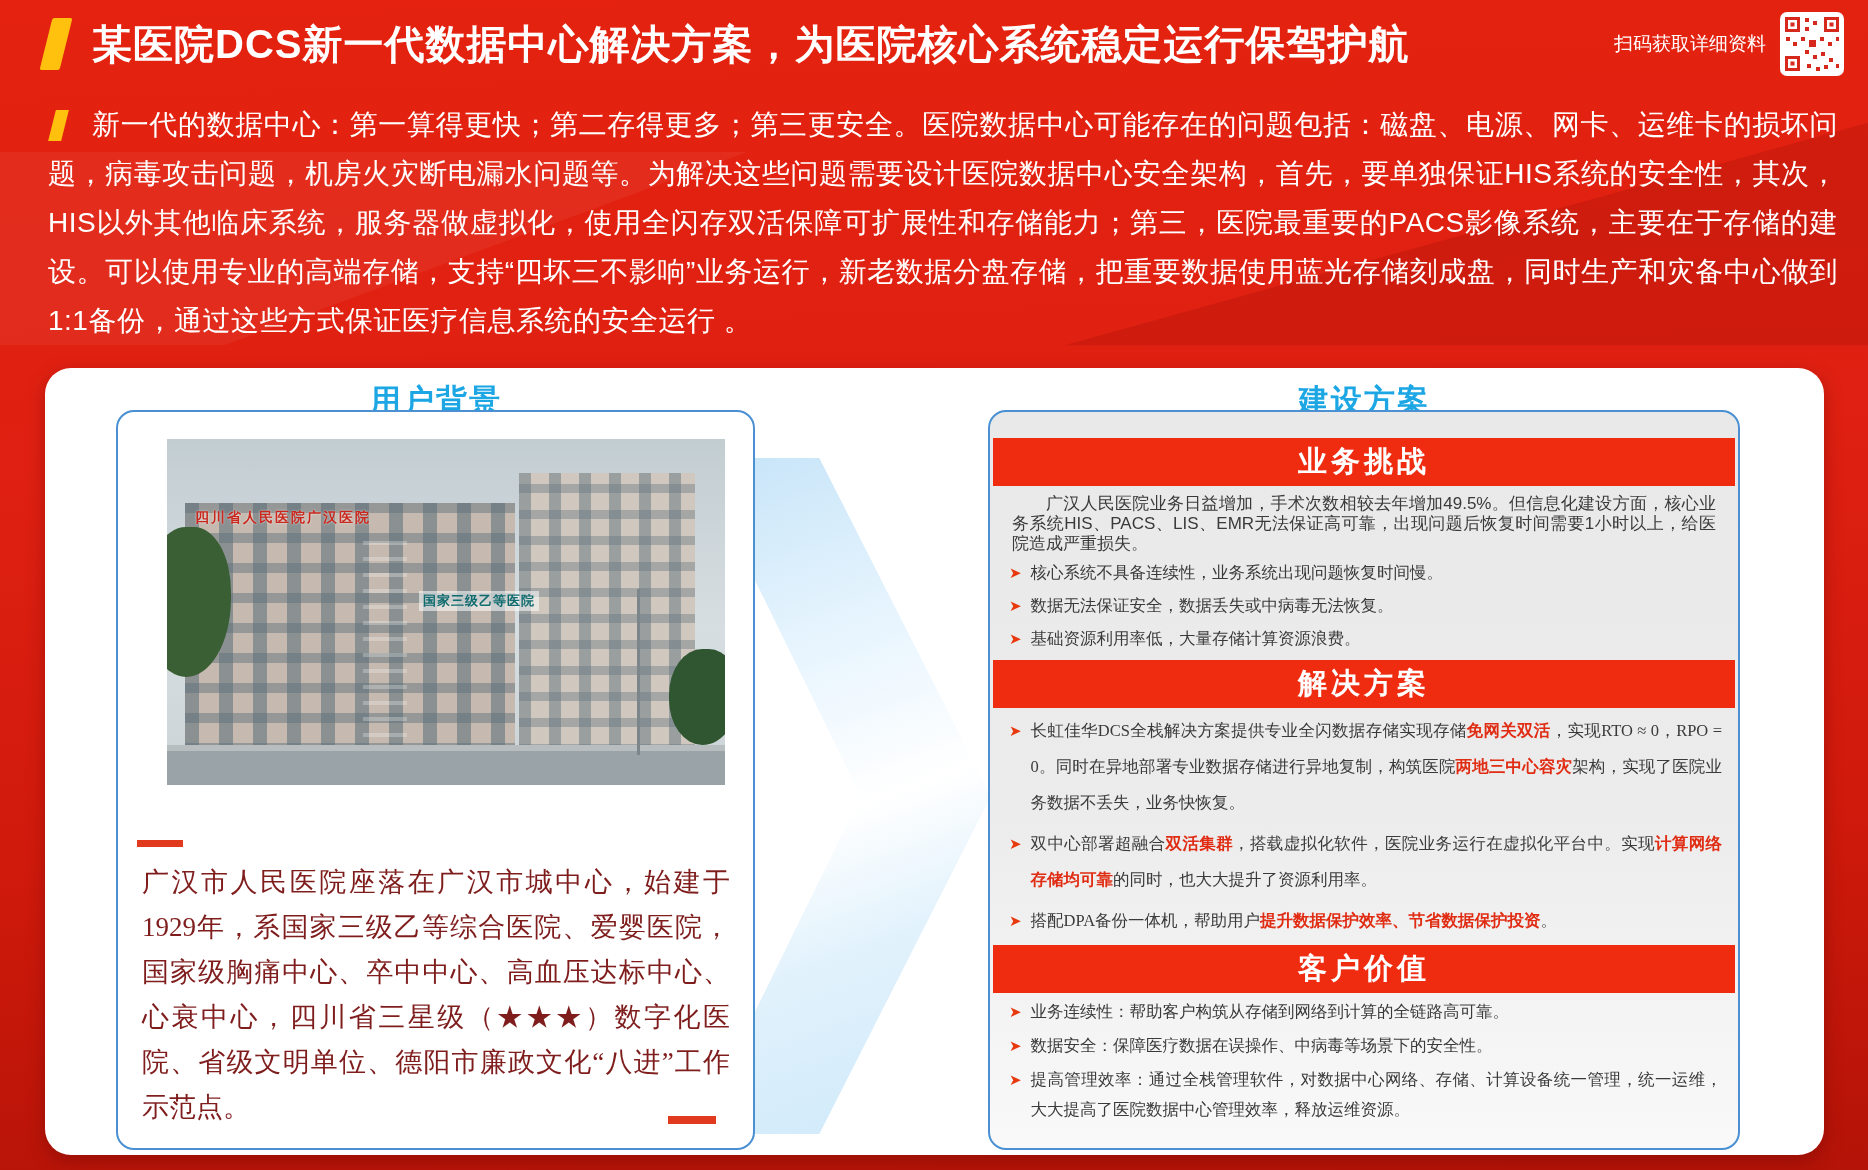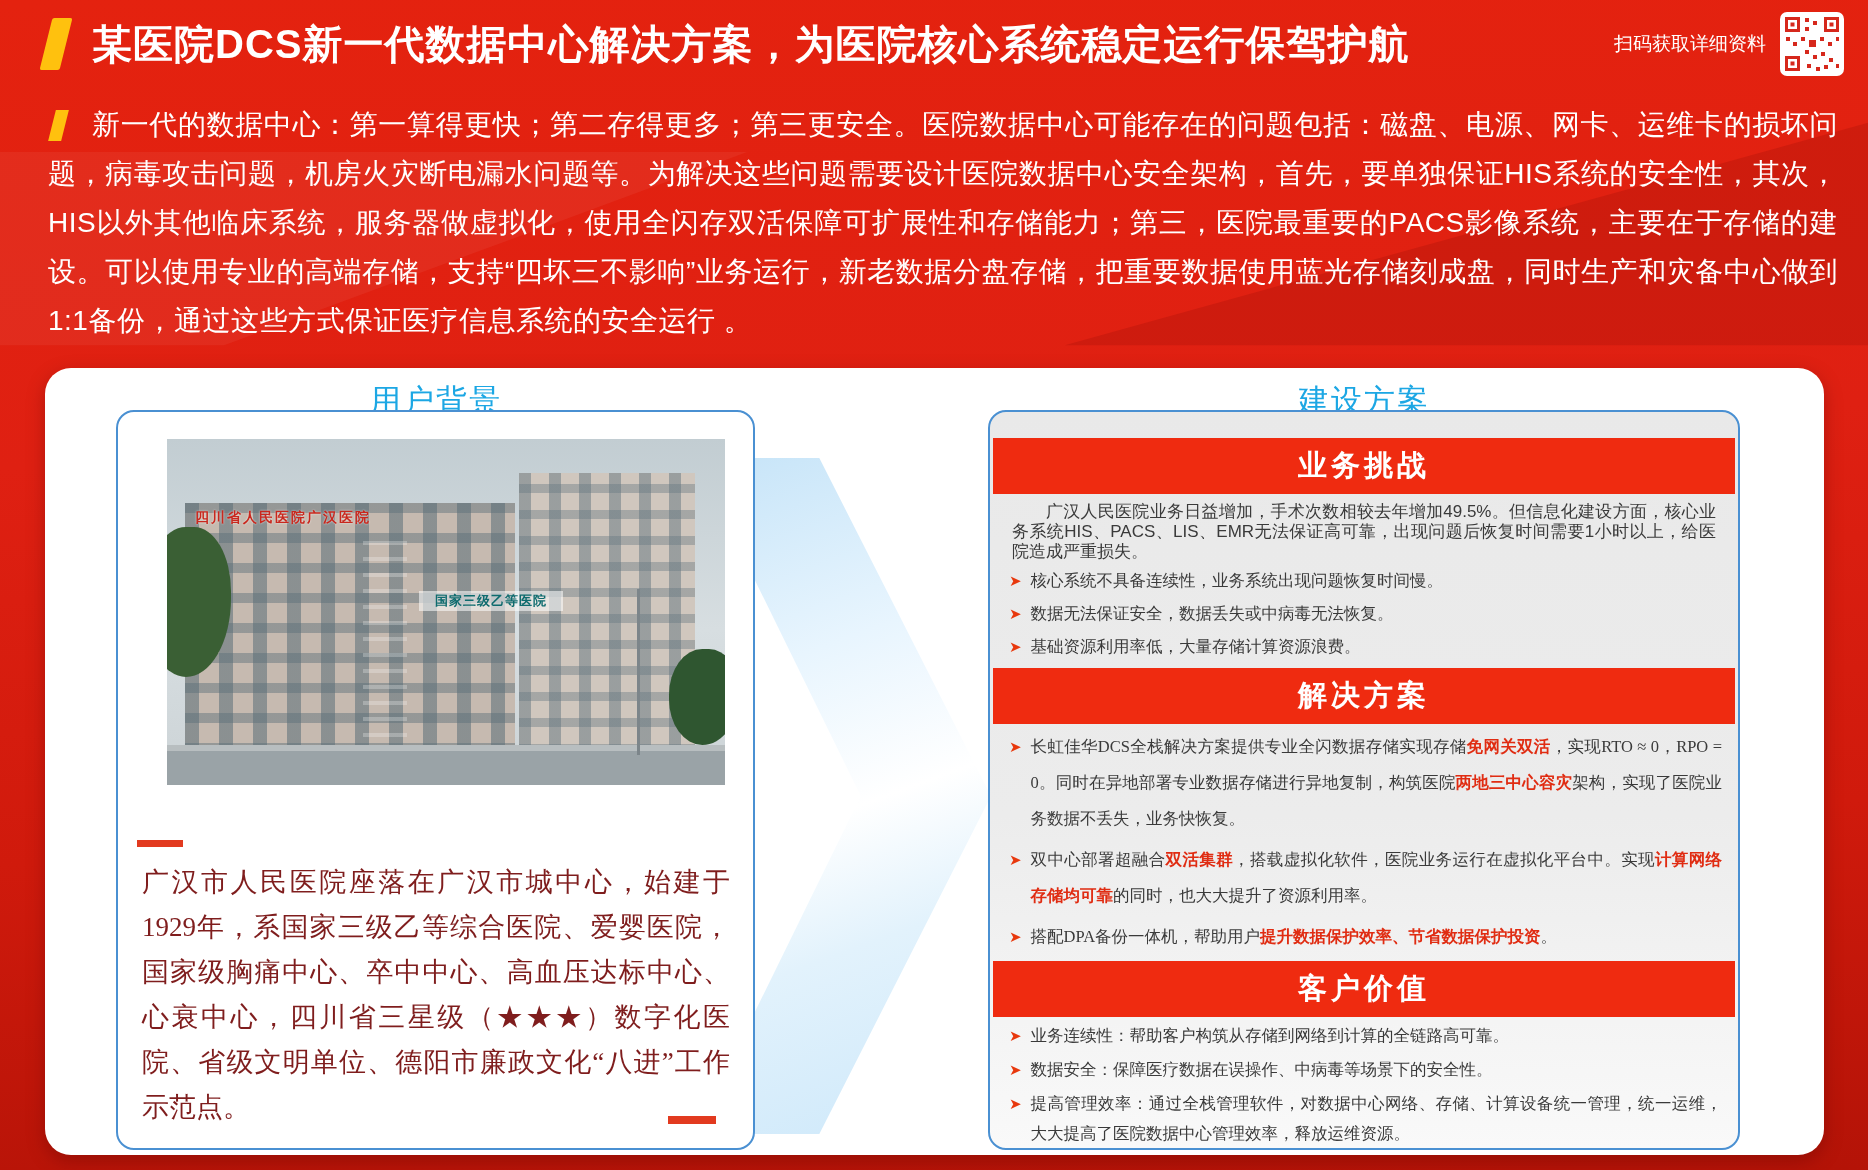--- a/index.html
+++ b/index.html
@@ -30,55 +30,55 @@
         box-shadow:0 6px 18px rgba(90,5,0,.35);}
 
   .arrow{position:absolute;left:650px;top:90px;width:296px;height:676px;
          background:linear-gradient(160deg,#c6e4f8 0%,#e8f5fe 30%,#ffffff 52%,#e2f2fc 70%,#cde8fa 100%);
          clip-path:polygon(0 0,42% 0,100% 50%,42% 100%,0 100%,56% 50%);}
 
   .panel{position:absolute;top:42px;height:740px;border:2px solid #4a90d2;border-radius:18px;box-sizing:border-box;}
   .panel-left{left:71px;width:639px;background:#ffffff;}
   .panel-right{left:943px;width:752px;background:linear-gradient(180deg,#e9e9e9 0%,#ececec 55%,#f9f9f9 100%);overflow:hidden;}
   .panel-title{position:absolute;top:14px;transform:translateX(-50%);background:#fff;padding:0 16px;
-               color:#1ca7e4;font-size:31px;font-weight:normal;letter-spacing:2px;white-space:nowrap;line-height:38px;}
+               color:#1ca7e4;font-size:31px;font-weight:bold;letter-spacing:2px;white-space:nowrap;line-height:38px;}
   .title-left{left:391px;}
   .title-right{left:1319px;}
 
   
   .photo{position:absolute;left:49px;top:27px;width:558px;height:346px;overflow:hidden;
          background:linear-gradient(#c2cdd2,#d7dee1 55%,#ccd3d6);}
   .ph-bld-main{position:absolute;left:18px;top:64px;width:330px;height:250px;background:#c6bab0;
       background-image:repeating-linear-gradient(90deg,rgba(90,110,120,.55) 0 14px,transparent 14px 34px),
                        repeating-linear-gradient(0deg,rgba(90,110,120,.45) 0 10px,transparent 10px 30px);}
   .ph-bld-right{position:absolute;left:352px;top:34px;width:176px;height:280px;background:#d0c7be;
       background-image:repeating-linear-gradient(90deg,rgba(100,118,128,.5) 0 12px,transparent 12px 30px),
                        repeating-linear-gradient(0deg,rgba(100,118,128,.4) 0 9px,transparent 9px 26px);}
   .ph-tower{position:absolute;left:196px;top:92px;width:44px;height:222px;
       background:linear-gradient(180deg,#35929a,#1f6f78);
       background-image:repeating-linear-gradient(0deg,rgba(255,255,255,.25) 0 4px,transparent 4px 16px);}
   .ph-sign-main{position:absolute;left:28px;top:70px;width:300px;color:#c8281e;font-size:14px;font-weight:bold;
       letter-spacing:2px;text-shadow:0 0 2px rgba(255,255,255,.8);}
   .ph-sign-sub{position:absolute;left:252px;top:152px;color:#0e6b6e;font-size:13px;font-weight:bold;
-      background:rgba(255,255,255,.55);padding:1px 16px;letter-spacing:1px;}
+      background:rgba(255,255,255,.55);padding:1px 4px;letter-spacing:1px;}
   .ph-ground{position:absolute;left:0;bottom:0;width:100%;height:34px;background:#9aa3a7;}
   .ph-walk{position:absolute;left:0;bottom:30px;width:100%;height:10px;background:#b8bec0;}
   .ph-tree1,.ph-tree2{position:absolute;border-radius:50% 45% 55% 50%;background:#3a5f34;}
   .ph-tree1{left:-22px;top:88px;width:86px;height:150px;}
   .ph-tree2{right:-14px;top:210px;width:70px;height:96px;background:#2f5630;}
   .ph-lamp{position:absolute;left:470px;top:150px;width:3px;height:166px;background:#7c858a;}
   .dash{position:absolute;background:#e23a1f;}
   .dash-top{left:19px;top:428px;width:46px;height:7px;}
   .dash-bottom{left:550px;top:704px;width:48px;height:8px;}
   .left-text{position:absolute;left:24px;top:448px;width:588px;color:#7f1d1d;font-size:27px;line-height:45px;
              text-align:justify;font-family:"Liberation Serif","DejaVu Serif",serif;}
 
   
   .rp-inner{padding-top:26px;}
-  .red-bar{height:56px;margin:0 3px;background:#ef2b10;color:#fff;font-size:29px;font-weight:bold;
+  .red-bar{height:48px;margin:0 3px;background:#ef2b10;color:#fff;font-size:29px;font-weight:bold;
            display:flex;align-items:center;justify-content:center;letter-spacing:4px;}
   .challenge-para{margin:8px 22px 4px;font-size:17px;line-height:20px;color:#3a3a3a;text-indent:2em;text-align:justify;}
   .bullet{display:flex;margin:3px 16px 3px 19px;font-size:16.5px;line-height:30px;color:#3a3a3a;}
   .bullet .mk{color:#e8380d;margin-right:9px;font-size:15px;flex:none;}
   .bullet .tx{flex:1;text-align:justify;font-family:Liberation Serif, serif;}
   .sol .bullet{line-height:36px;margin:5px 16px 5px 19px;}
   .val .bullet{margin:4px 16px 4px 19px;}
   .hl{color:#e02c12;font-weight:bold;}
   .mt{margin-top:6px;}
 </style>

